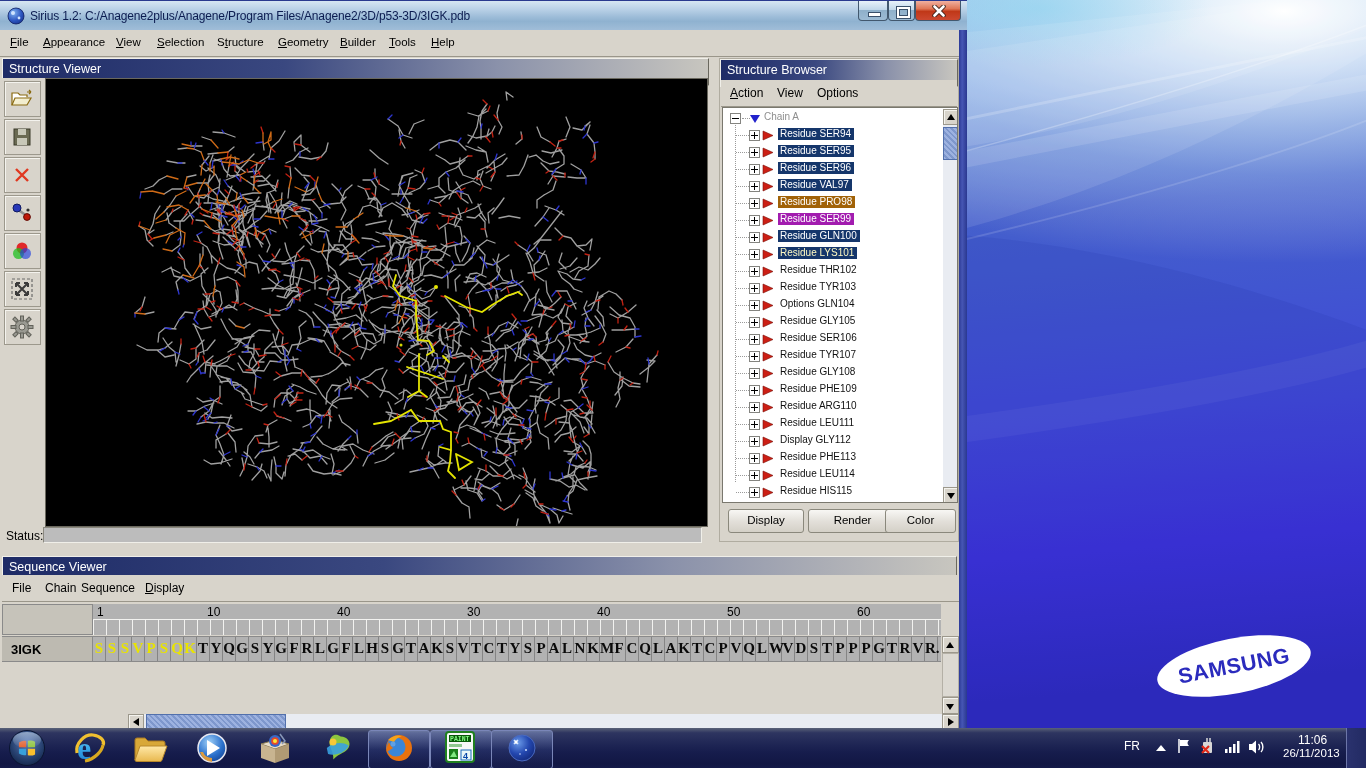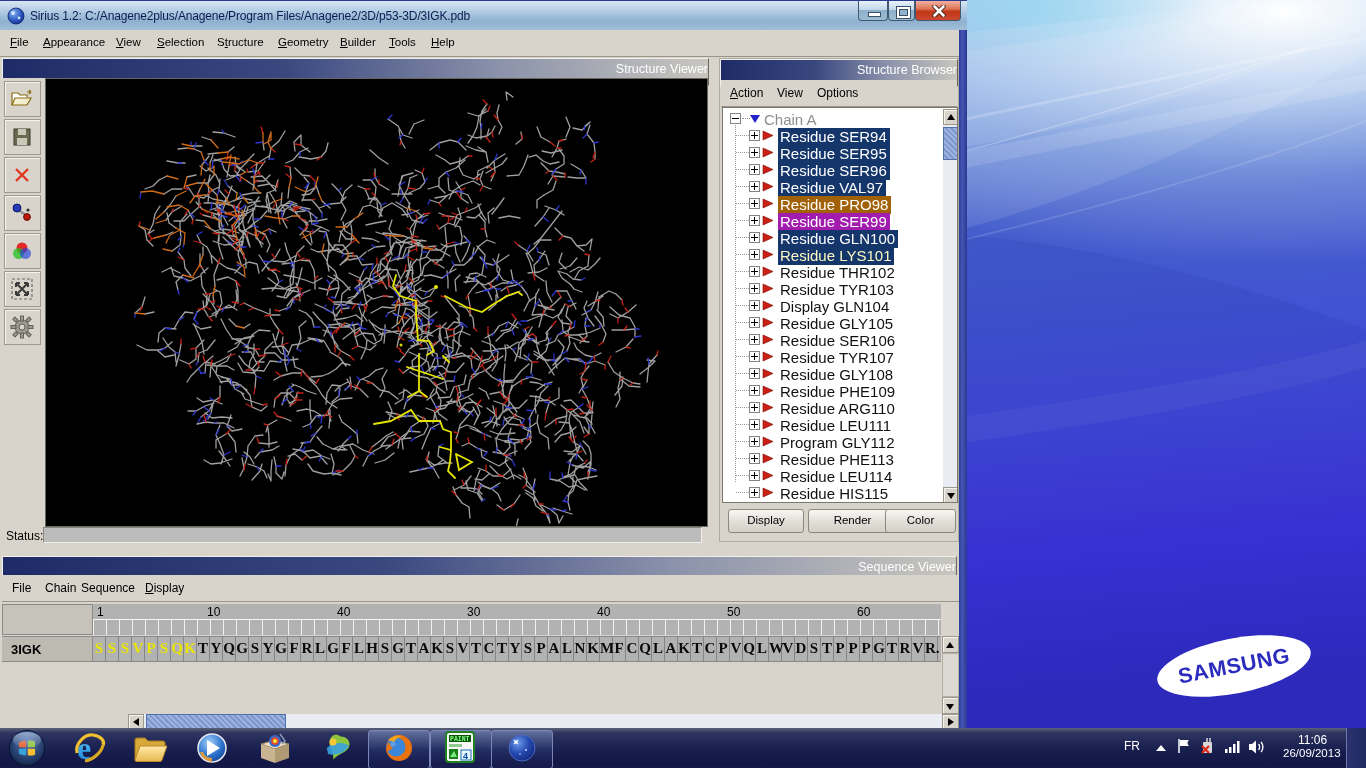--- a/index.html
+++ b/index.html
@@ -10,36 +10,36 @@
 border-top:1px solid #2a3a8e;box-sizing:border-box;}
 #titletext{position:absolute;left:30px;top:8px;font-size:12px;letter-spacing:-0.15px;color:#0c1c50;}
 .capbtn{position:absolute;top:0;height:20px;box-sizing:border-box;
 border:1px solid #42586e;border-top:none;}
 #menubar{position:absolute;left:0;top:30px;width:967px;height:27px;background:#d8d4cb;
 border-bottom:1px solid #9a968a;box-sizing:border-box;font-size:11.5px;color:#000;}
 .mi{position:absolute;top:6px;}
 .panel-title{position:absolute;height:28px;
 background:linear-gradient(90deg,#1e2b66 0%,#3a4880 40%,#8a91aa 70%,#c8c6bf 100%);
 color:#fff;font-size:12.5px;box-sizing:border-box;padding:3px 0 0 6px;
-border:1px solid #f0efe9;border-right-color:#6a685e;text-align:right;}
+border:1px solid #f0efe9;border-right-color:#6a685e;}
 #sviewer{position:absolute;left:2px;top:58px;width:707px;height:485px;}
 #toolcol{position:absolute;left:0;top:20px;width:43px;height:447px;background:#d8d4cb;}
 .tbtn{position:absolute;left:2px;width:37px;height:36px;background:#d8d4cb;
 border:1px solid #9c988c;box-sizing:border-box;box-shadow:inset 1px 1px 0 #f4f3ee;}
 #canvas{position:absolute;left:43px;top:20px;width:661px;height:447px;background:#000;
 border:1px solid #6a685e;box-sizing:content-box;}
 #statusrow{position:absolute;left:0;top:469px;width:707px;height:17px;background:#d8d4cb;}
 #statusfield{position:absolute;left:41px;top:0px;width:659px;height:16px;background:#bcbcbc;
 border:1px solid #8a887e;border-bottom-color:#f0efe9;border-right-color:#f0efe9;box-sizing:border-box;}
 #sbrowser{position:absolute;left:719px;top:58px;width:240px;height:484px;background:#d8d4cb;
 border:1px solid #b0aca0;box-sizing:border-box;}
 #sbmenu{position:absolute;left:1px;top:21px;width:236px;height:26px;background:#d8d4cb;
 border-bottom:1px solid #9a968a;font-size:12px;}
 #tree{position:absolute;left:2px;top:48px;width:236px;height:396px;background:#fff;
-border:1px solid #7a786e;box-sizing:border-box;overflow:hidden;font-size:15px;}
+border:1px solid #7a786e;box-sizing:border-box;overflow:hidden;font-size:10px;}
 .trow{position:absolute;left:0;height:17px;width:230px;}
 .expbox{position:absolute;top:3px;width:11px;height:11px;background:#fff;
 border:1px solid #848480;box-sizing:border-box;}
 .expbox .h{position:absolute;left:1px;top:4px;width:7px;height:1px;background:#000;}
 .expbox .v{position:absolute;left:4px;top:1px;width:1px;height:7px;background:#000;}
 .dot-h{position:absolute;top:8px;border-top:1px dotted #9a9a9a;}
 #treevline{position:absolute;left:12px;top:14px;height:360px;border-left:1px dotted #9a9a9a;}
 #treescroll{position:absolute;left:220px;top:1px;width:16px;height:394px;background:#e9ecf2;}
 .sbtn{position:absolute;left:0;width:16px;height:16px;background:#d8d4cb;
 border:1px solid #9c988c;box-sizing:border-box;box-shadow:inset 1px 1px 0 #f4f3ee;}
@@ -373,21 +373,21 @@
           </div>
           <div class="trow" style="top:189px">
             <span class="dot-h" style="left:13px;width:13px"></span>
             <span class="expbox" style="left:26px">
               <span class="h"></span>
               <span class="v"></span>
             </span>
             <svg width="13" height="12" viewBox="0 0 13 12" style="position:absolute;left:39px;top:3px">
               <path d="M1 1 L11 5.5 L1 10 Z" fill="#cc1f14" stroke="#7a0f08" stroke-width="0.6"></path>
             </svg>
-            <span style="position:absolute;left:57px;top:1px;color:#111;white-space:nowrap">Display GLN104</span>
+            <span style="position:absolute;left:57px;top:1px;color:#111;white-space:nowrap">Options GLN104</span>
           </div>
           <div class="trow" style="top:206px">
             <span class="dot-h" style="left:13px;width:13px"></span>
             <span class="expbox" style="left:26px">
               <span class="h"></span>
               <span class="v"></span>
             </span>
             <svg width="13" height="12" viewBox="0 0 13 12" style="position:absolute;left:39px;top:3px">
               <path d="M1 1 L11 5.5 L1 10 Z" fill="#cc1f14" stroke="#7a0f08" stroke-width="0.6"></path>
             </svg>
@@ -461,21 +461,21 @@
           </div>
           <div class="trow" style="top:325px">
             <span class="dot-h" style="left:13px;width:13px"></span>
             <span class="expbox" style="left:26px">
               <span class="h"></span>
               <span class="v"></span>
             </span>
             <svg width="13" height="12" viewBox="0 0 13 12" style="position:absolute;left:39px;top:3px">
               <path d="M1 1 L11 5.5 L1 10 Z" fill="#cc1f14" stroke="#7a0f08" stroke-width="0.6"></path>
             </svg>
-            <span style="position:absolute;left:57px;top:1px;color:#111;white-space:nowrap">Program GLY112</span>
+            <span style="position:absolute;left:57px;top:1px;color:#111;white-space:nowrap">Display GLY112</span>
           </div>
           <div class="trow" style="top:342px">
             <span class="dot-h" style="left:13px;width:13px"></span>
             <span class="expbox" style="left:26px">
               <span class="h"></span>
               <span class="v"></span>
             </span>
             <svg width="13" height="12" viewBox="0 0 13 12" style="position:absolute;left:39px;top:3px">
               <path d="M1 1 L11 5.5 L1 10 Z" fill="#cc1f14" stroke="#7a0f08" stroke-width="0.6"></path>
             </svg>
@@ -763,17 +763,17 @@
   <rect x="1" y="10" width="2.5" height="4" fill="#fff"></rect>
   <rect x="5" y="8" width="2.5" height="6" fill="#fff"></rect>
   <rect x="9" y="5" width="2.5" height="9" fill="#fff"></rect>
   <rect x="13" y="2" width="2.5" height="12" fill="#fff"></rect>
  </svg>
  <svg class="abs" width="18" height="16" viewBox="0 0 18 16" style="left:138px;top:11px">
   <path d="M1 5 L4 5 L8 1.5 L8 14.5 L4 11 L1 11 Z" fill="#fff"></path>
   <path d="M10.5 5 C 12 6.5, 12 9.5, 10.5 11 M13 3 C 15.5 5.5, 15.5 10.5, 13 13" stroke="#fff" stroke-width="1.4" fill="none"></path>
  </svg>
  <span class="abs" style="left:188px;top:5px;font-size:12px">11:06</span>
- <span class="abs" style="left:173px;top:19px;font-size:11.5px">26/09/2013</span>
+ <span class="abs" style="left:173px;top:19px;font-size:11.5px">26/11/2013</span>
 </div>
 <div class="abs" style="left:1346px;top:728px;width:20px;height:40px;
  background:linear-gradient(90deg,#2a326e,#222a62);border-left:1px solid rgba(200,210,255,0.45);"></div>
 </div>
 
 </body></html>

